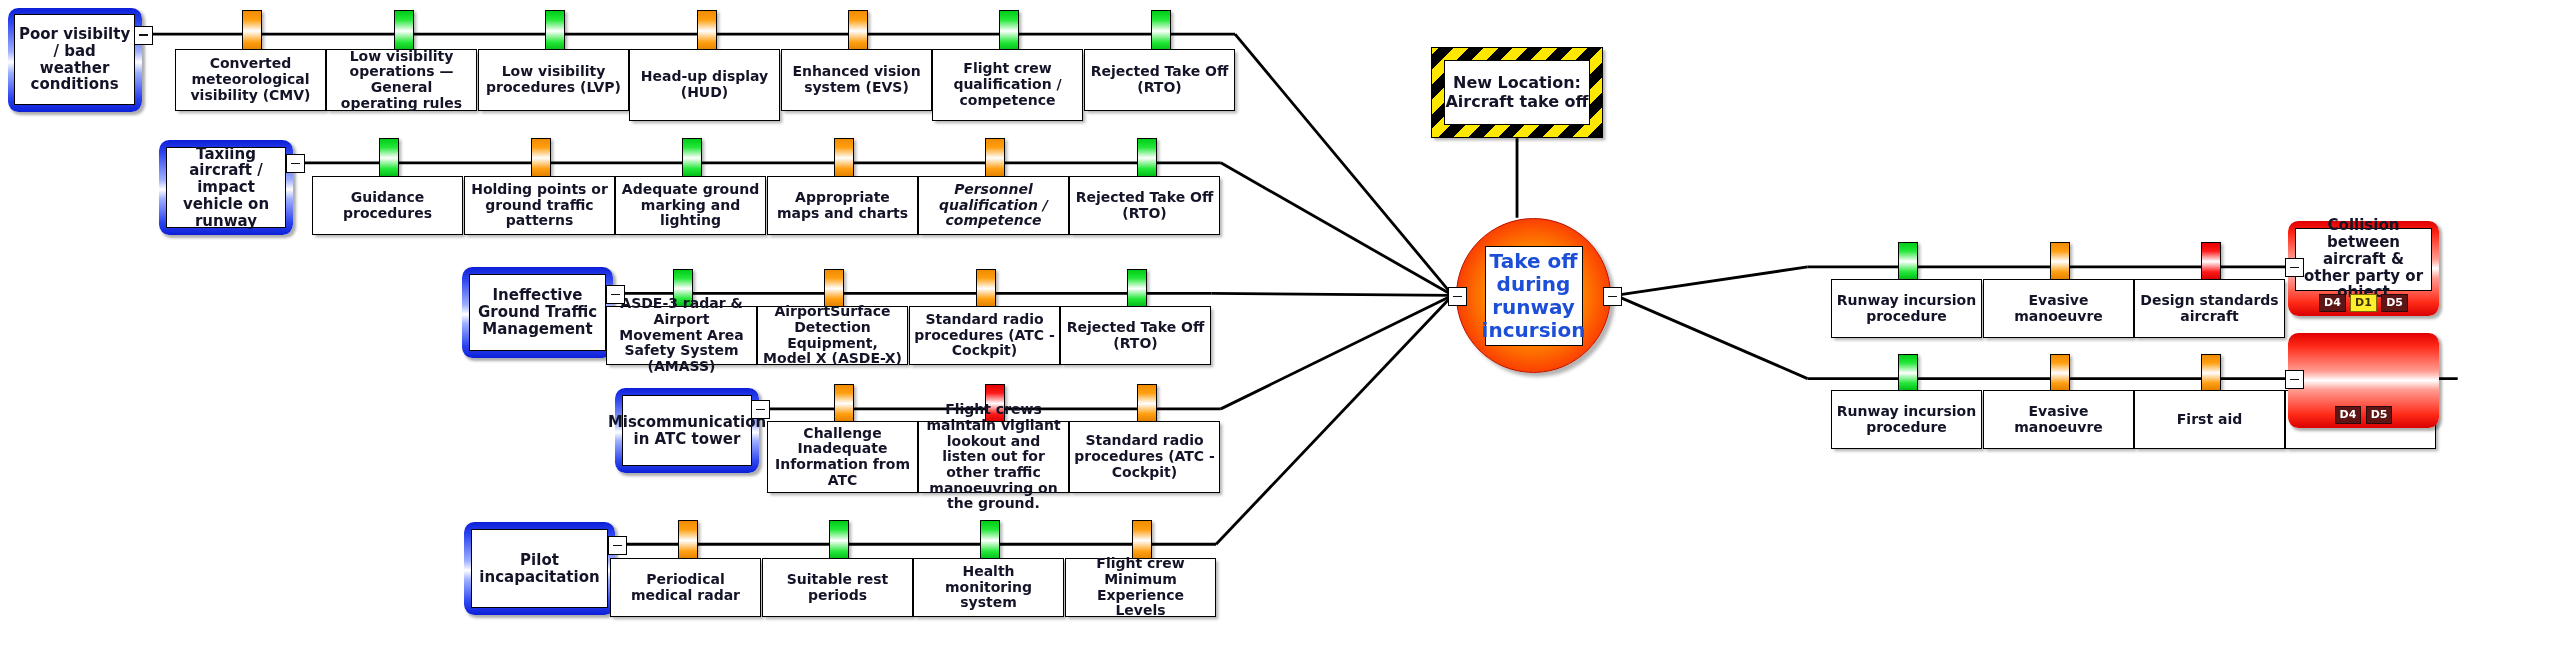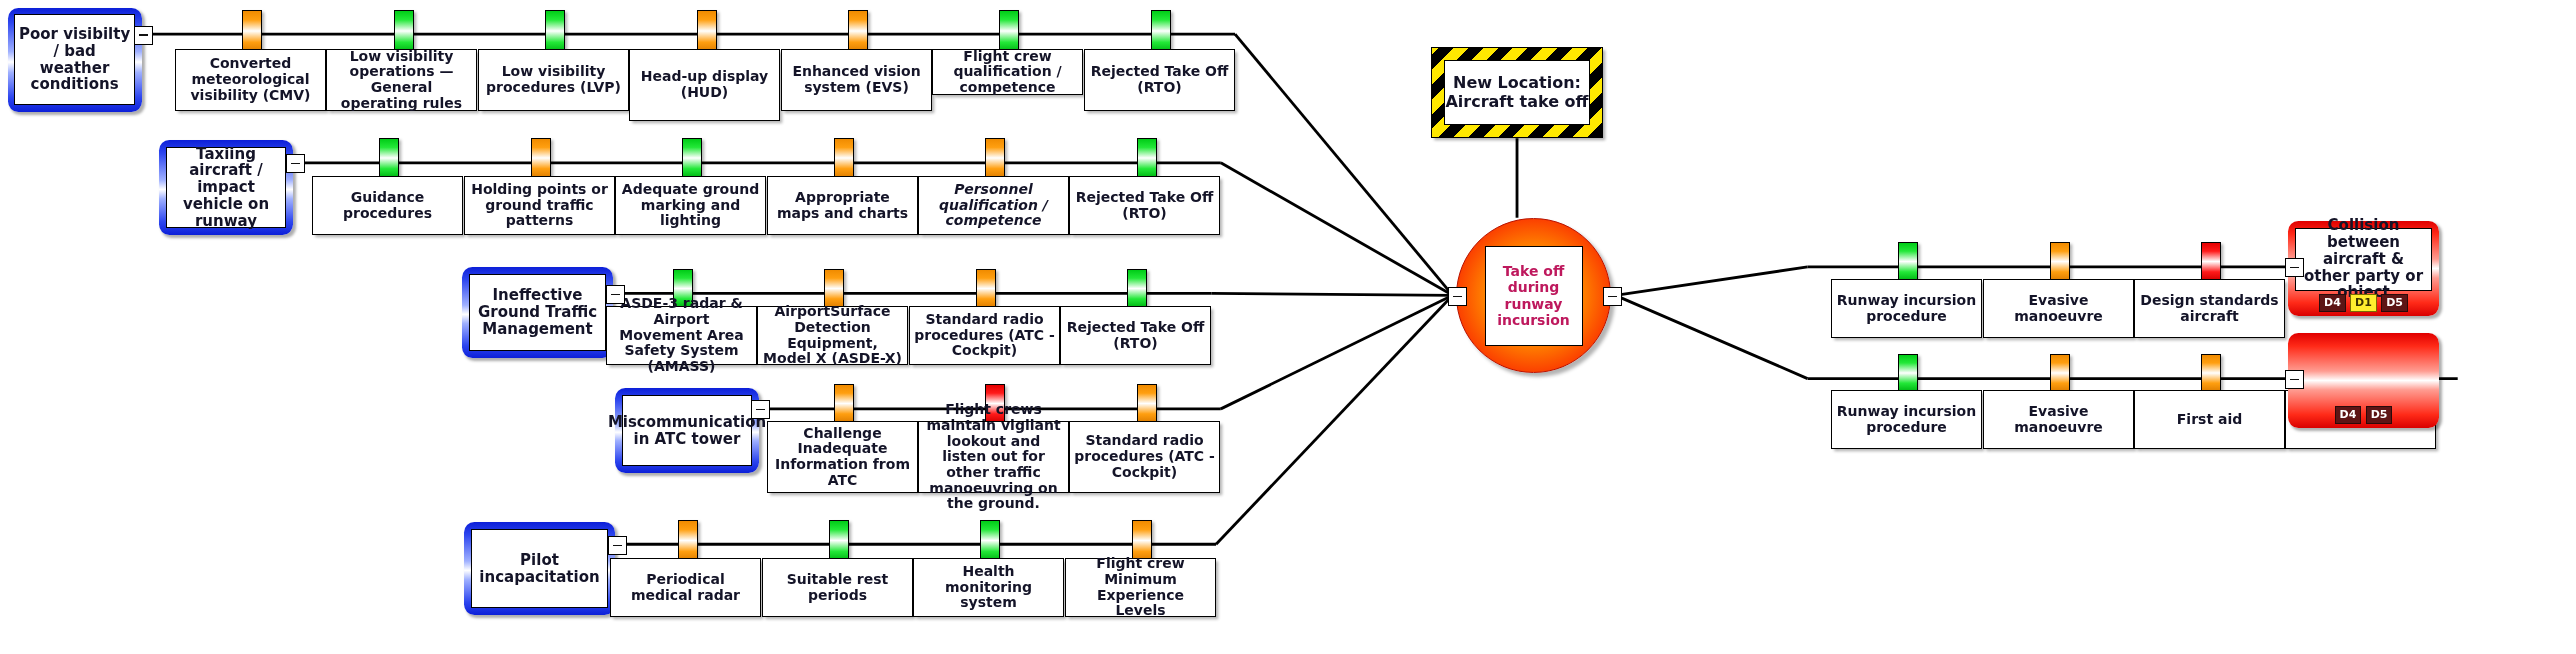--- a/index.html
+++ b/index.html
@@ -87,21 +87,21 @@
     border-radius:50%;
     box-shadow:3.8px 3.8px 3.8px rgba(0,0,0,.30);
     background:radial-gradient(circle at 50% 50%, #ff9a00 0%, #ff8a00 42%, #fb3d00 72%, #f21000 100%);
     border:0.9px solid #b81200;
     display:flex;align-items:center;justify-content:center;
   }
   .topevent .inner{
     background:#fff;border:0.9px solid #000;
     width:98px;height:100px;
     display:flex;align-items:center;justify-content:center;text-align:center;
-    font-weight:bold;font-size:14px;line-height:1.15;color:#be185d;
+    font-weight:bold;font-size:20px;line-height:1.15;color:#1d4ed8;
     padding:1.9px;box-sizing:border-box;
   }
 
   
   .handle{
     position:absolute;width:17px;height:17px;background:#fff;border:0.9px solid #000;
     display:flex;align-items:center;justify-content:center;
     font-size:13.2px;line-height:1;color:#000;font-weight:bold;z-index:40;
   }
   .handle:after{content:"";display:block;width:8.5px;height:1.9px;background:#111;}
@@ -136,21 +136,21 @@
       <div class="node barrier" style="left:175px;top:49px;width:151px;height:62px;">Converted meteorological visibility (CMV)</div>
       <div class="stub green" style="left:394px;top:9.5px;height:40px;"></div>
       <div class="node barrier" style="left:326px;top:49px;width:151px;height:62px;">Low visibility operations — General operating rules</div>
       <div class="stub green" style="left:545px;top:9.5px;height:40px;"></div>
       <div class="node barrier" style="left:478px;top:49px;width:151px;height:62px;">Low visibility procedures (LVP)</div>
       <div class="stub orange" style="left:697px;top:9.5px;height:40px;"></div>
       <div class="node barrier" style="left:629px;top:49px;width:151px;height:72px;">Head-up display (HUD)</div>
       <div class="stub orange" style="left:848px;top:9.5px;height:40px;"></div>
       <div class="node barrier" style="left:781px;top:49px;width:151px;height:62px;">Enhanced vision system (EVS)</div>
       <div class="stub green" style="left:999px;top:9.5px;height:40px;"></div>
-      <div class="node barrier" style="left:932px;top:49px;width:151px;height:46px;">Flight crew qualification / competence</div>
+      <div class="node barrier" style="left:932px;top:49px;width:151px;height:72px;">Flight crew qualification / competence</div>
       <div class="stub green" style="left:1151px;top:9.5px;height:40px;"></div>
       <div class="node barrier" style="left:1084px;top:49px;width:151px;height:62px;">Rejected Take Off (RTO)</div>
       <div class="node threat" style="left:159px;top:140px;width:134px;height:95px;">
         <div class="inner">Taxiing aircraft / impact vehicle on runway</div>
       </div>
       <div class="handle" style="left:286px;top:154px;"></div>
       <div class="stub green" style="left:379px;top:138px;height:38px;"></div>
       <div class="node barrier" style="left:312px;top:176px;width:151px;height:59px;">Guidance procedures</div>
       <div class="stub orange" style="left:531px;top:138px;height:38px;"></div>
       <div class="node barrier" style="left:464px;top:176px;width:151px;height:59px;">Holding points or ground traffic patterns</div>

